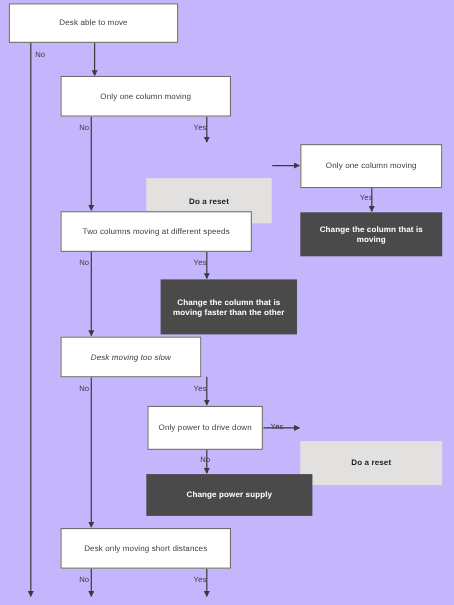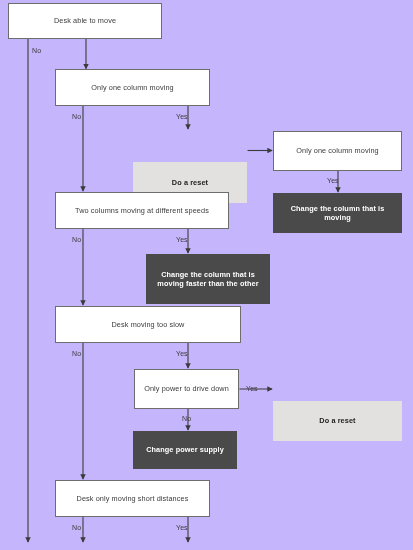--- a/index.html
+++ b/index.html
@@ -133,33 +133,33 @@
   </div>
 
   <div class="node node-question" style="left:55px; top:192px; width:174px; height:37px;">
     <span class="node-text">Two columns moving at different speeds</span>
   </div>
 
   <div class="node node-action-dark" style="left:146px; top:254px; width:124px; height:50px;">
     <span class="node-text">Change the column that is moving faster than the other</span>
   </div>
 
-  <div class="node node-question" style="left:55px; top:306px; width:186px; height:37px;">
+  <div class="node node-question" style="left:55px; top:306px; width:128px; height:37px;font-style:italic;">
     <span class="node-text">Desk moving too slow</span>
   </div>
 
   <div class="node node-question" style="left:134px; top:369px; width:105px; height:40px;">
     <span class="node-text">Only power to drive down</span>
   </div>
 
   <div class="node node-action-light" style="left:273px; top:369px; width:129px; height:40px;">
     <span class="node-text">Do a reset</span>
   </div>
 
-  <div class="node node-action-dark" style="left:133px; top:431px; width:104px; height:38px;">
+  <div class="node node-action-dark" style="left:133px; top:431px; width:151px; height:38px;">
     <span class="node-text">Change power supply</span>
   </div>
 
   <div class="node node-question" style="left:55px; top:480px; width:155px; height:37px;">
     <span class="node-text">Desk only moving short distances</span>
   </div>
 
   <div class="edge-label" style="left:32px; top:47px;">No</div>
 
   <div class="edge-label" style="left:72px; top:113px;">No</div>

